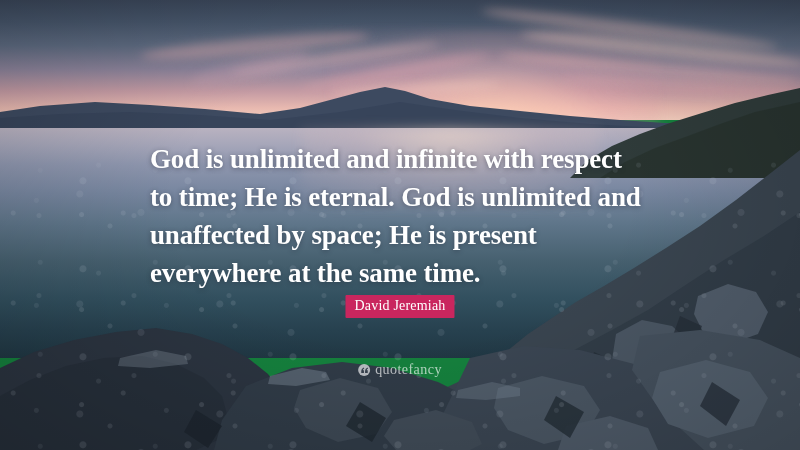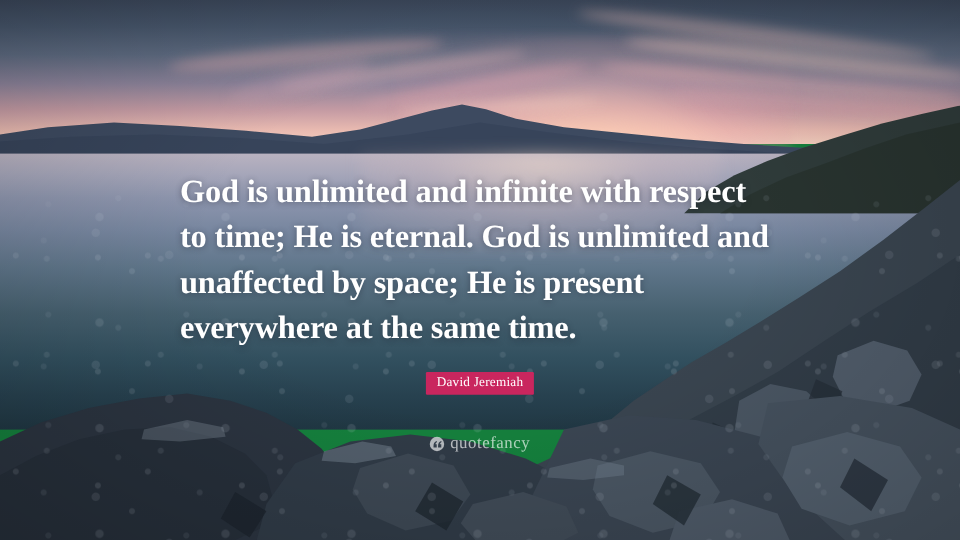--- a/index.html
+++ b/index.html
@@ -175,27 +175,26 @@
     text-shadow: 0 1px 5px rgba(30,35,50,0.45);
     white-space: pre-wrap;
   }
   .author-badge {
     position: absolute;
     left: 50%;
     top: 295px;
     transform: translateX(-50%);
     background: #c9265e;
     color: #ffffff;
-    font-size: 11px;
+    font-size: 14px;
     font-weight: normal;
     letter-spacing: 0.2px;
     padding: 3px 9px 4px;
     border-radius: 1px;
     white-space: nowrap;
-    margin-top: 15px;
   }
   .watermark {
     position: absolute;
     left: 50%;
     top: 362px;
     transform: translateX(-50%);
     display: flex;
     align-items: center;
     gap: 5px;
     opacity: 0.72;

